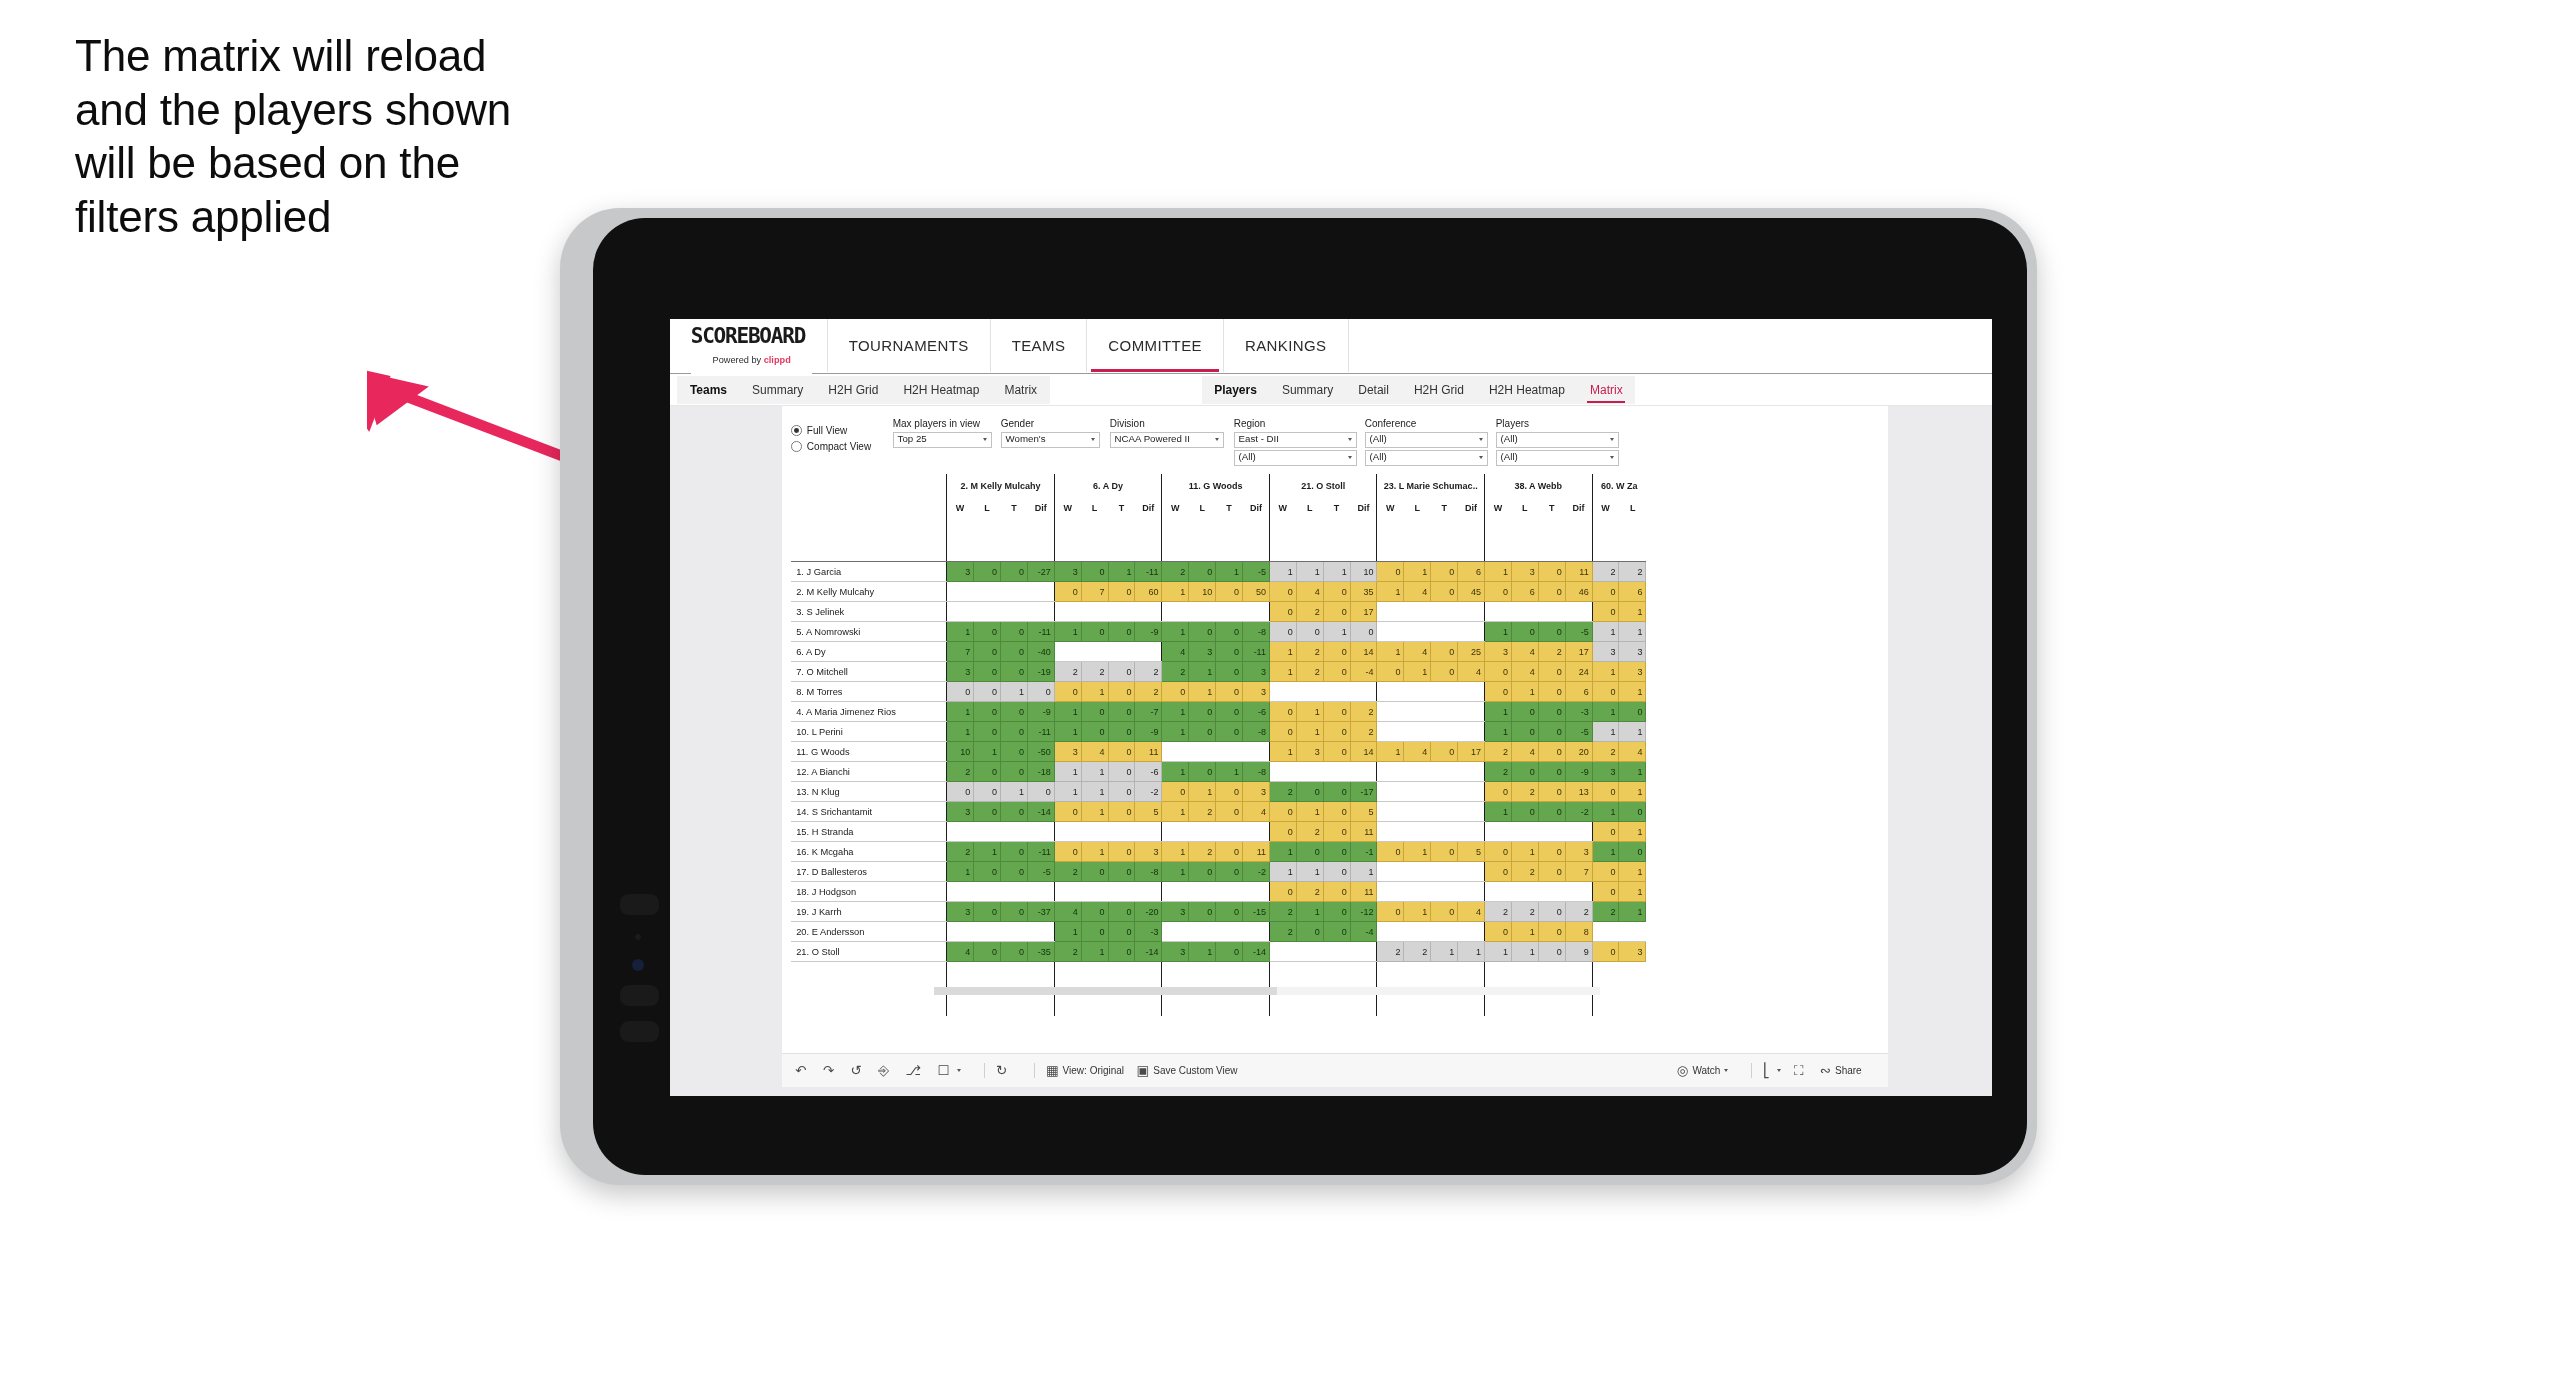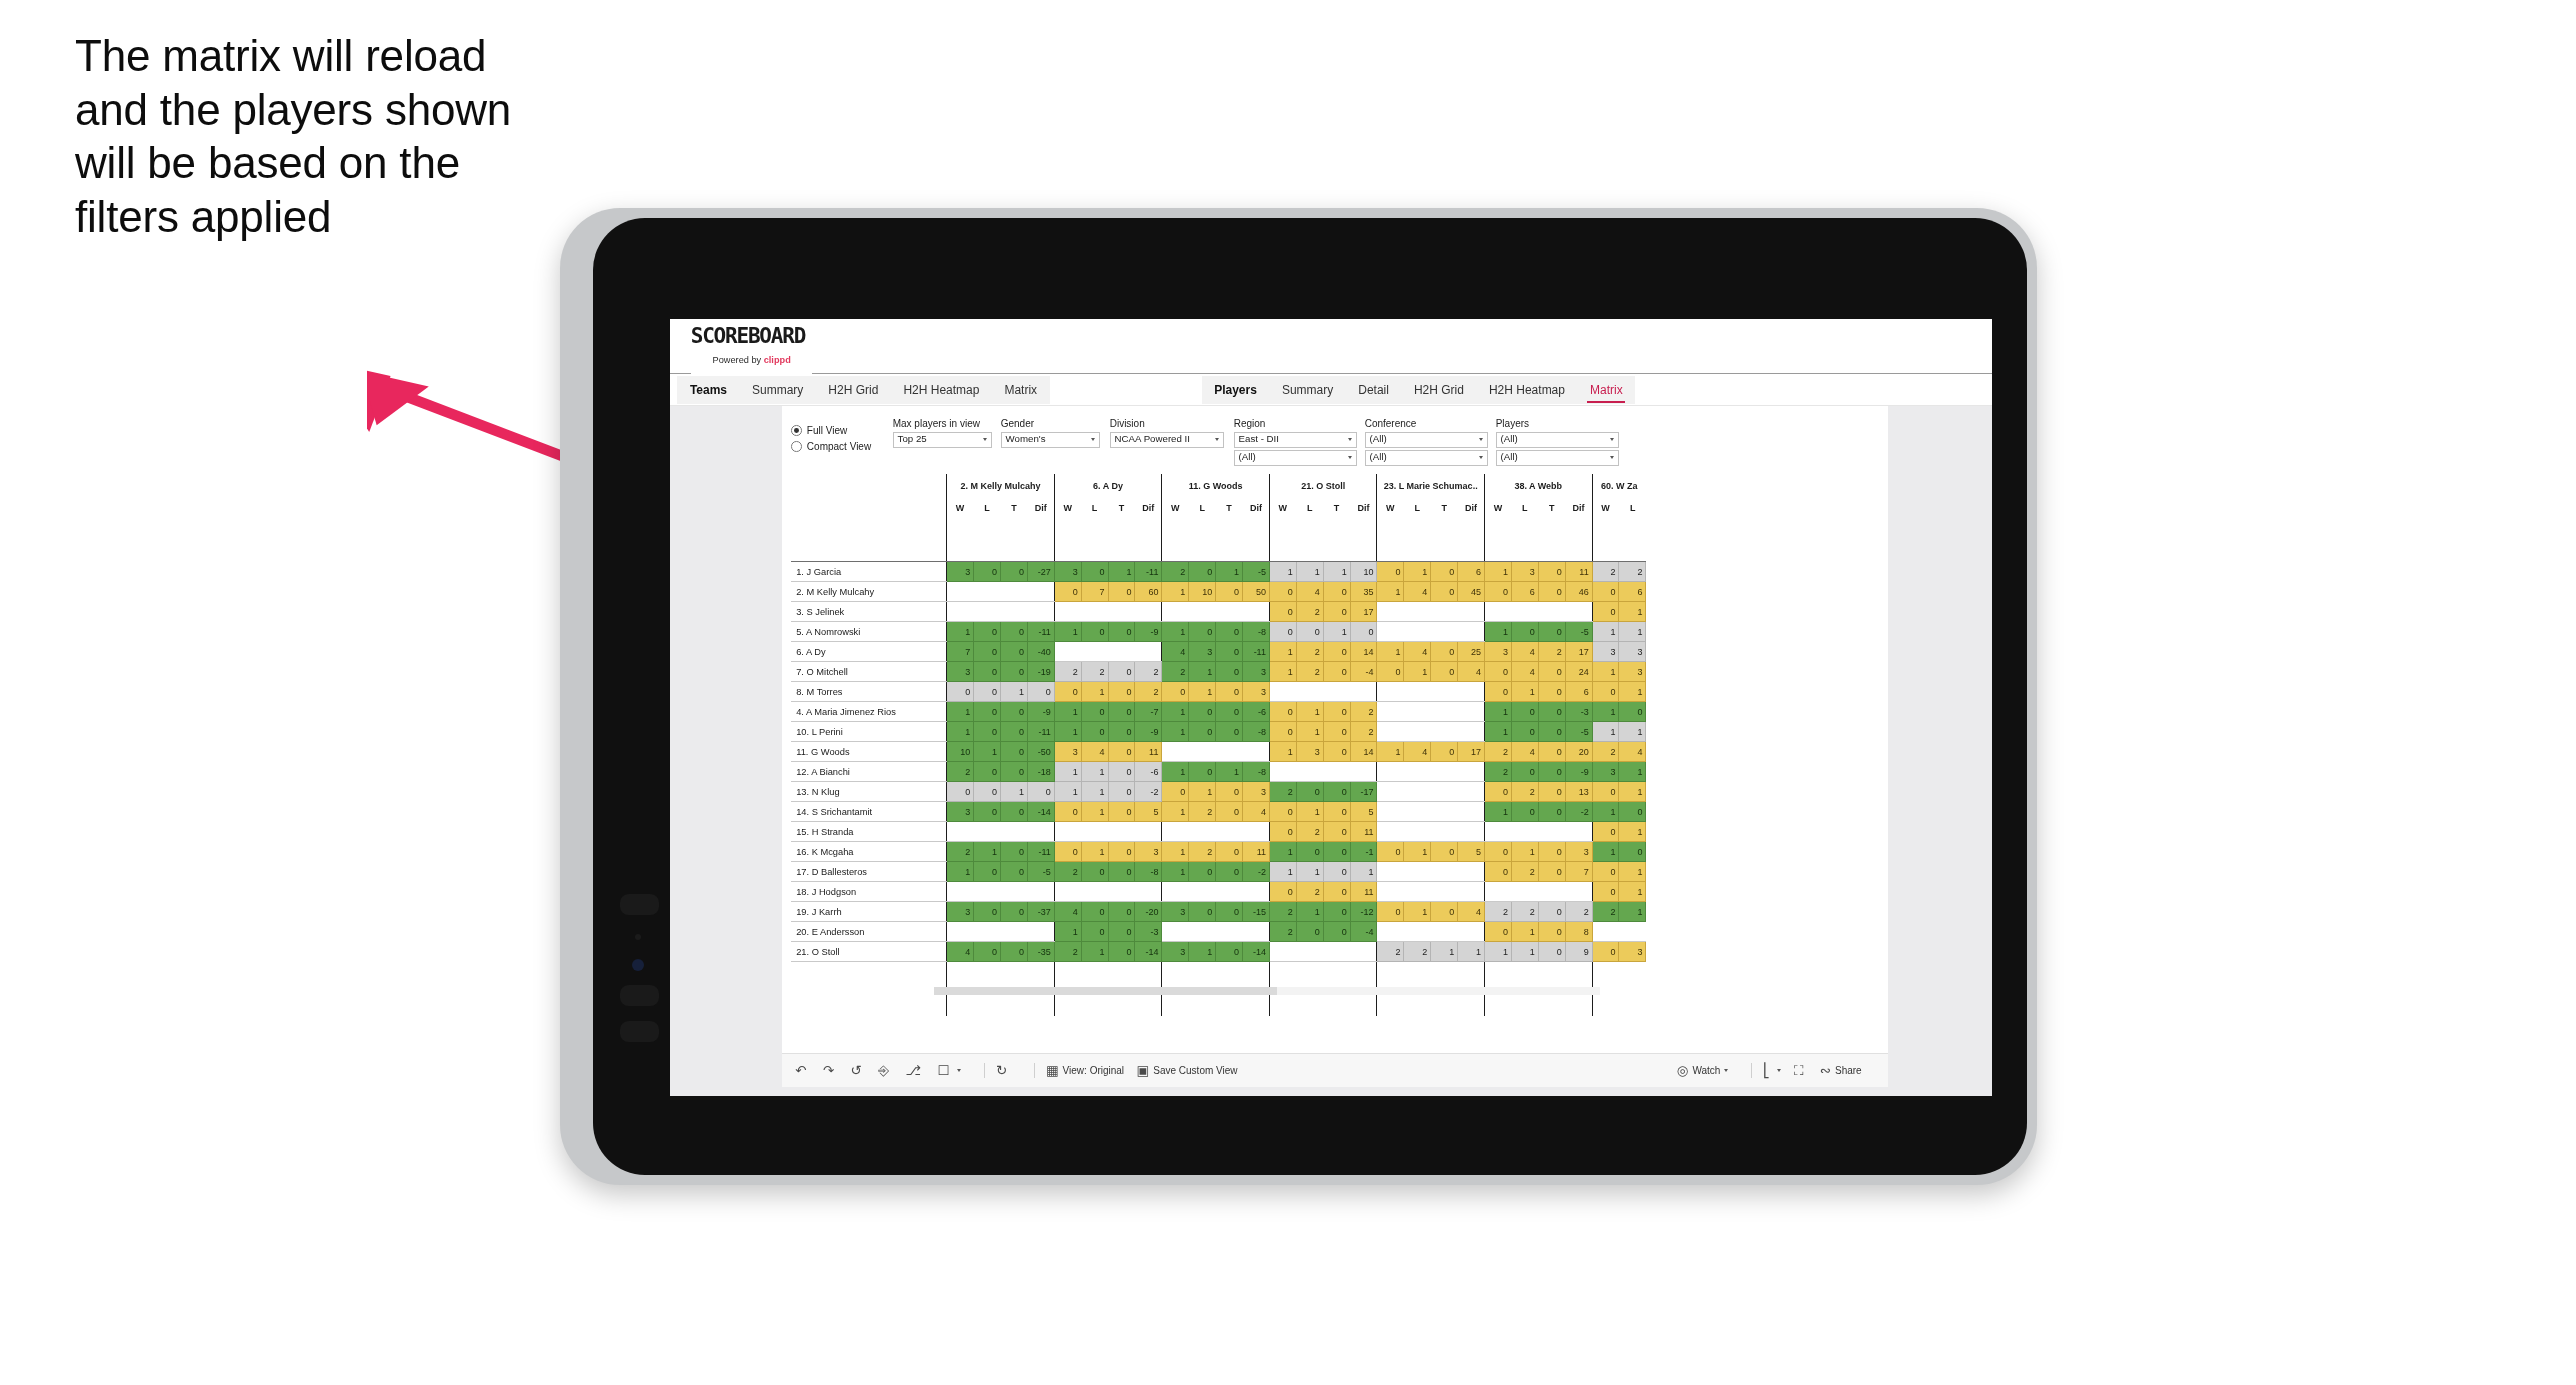--- a/index.html
+++ b/index.html
@@ -174,20 +174,26 @@
     <div id="screen">
 
       <div id="app-header">
         <div id="brand">
           <div class="logo">SCOREBOARD</div>
           <div class="sub">
             <span>Powered by</span>
             <span class="clippd">clippd</span>
           </div>
         </div>
+        <div class="topnav" id="topnav">
+            <div class="tab">TOURNAMENTS</div>
+            <div class="tab">TEAMS</div>
+            <div class="tab active">COMMITTEE</div>
+            <div class="tab">RANKINGS</div>
+          </div>
       </div>
 
       <div id="subnav">
         <div class="subgroup" id="subgroup-teams">
             <div class="sitem head">Teams</div>
             <div class="sitem">Summary</div>
             <div class="sitem">H2H Grid</div>
             <div class="sitem">H2H Heatmap</div>
             <div class="sitem">Matrix</div>
           </div>

